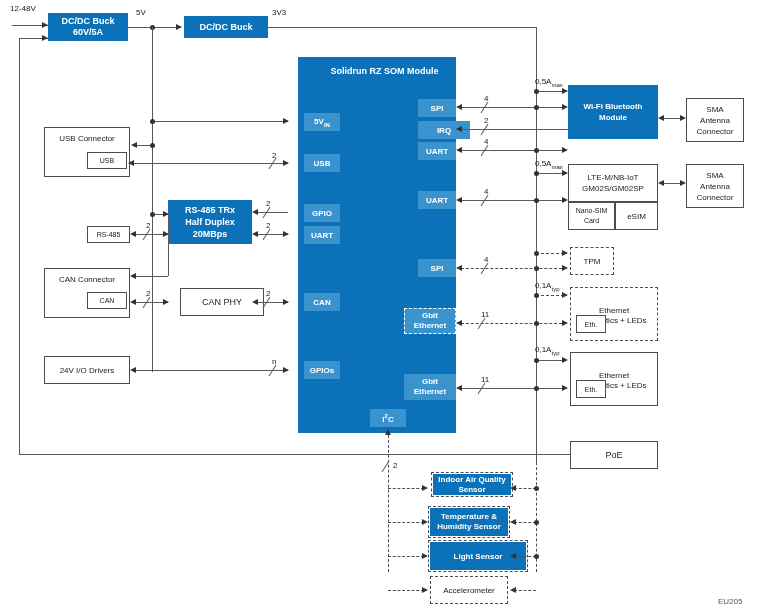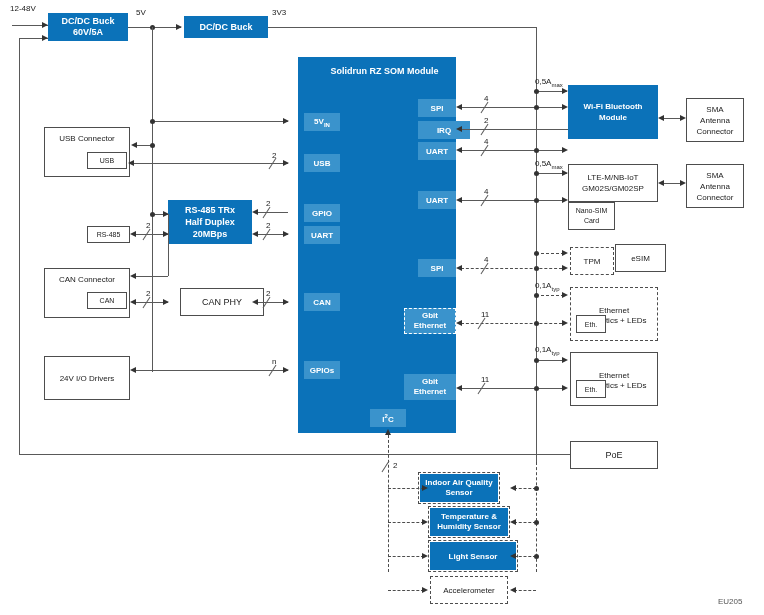--- a/index.html
+++ b/index.html
@@ -187,21 +187,21 @@
 
   <div class="blk white" style="left:168px;top:288px;width:84px;height:28px;font-size:9px;margin-left:12px;">
     <span>CAN PHY</span>
   </div>
   <div class="ln lnh" style="left:257px;top:302px;width:31px;"></div>
   <div class="ar ar-l" style="left:252px;top:298.5px;"></div>
   <div class="ar ar-r" style="left:283px;top:298.5px;"></div>
   <div class="slash" style="left:266px;top:296px;"></div>
   <div class="lbl" style="left:266px;top:289px;">2</div>
 
-  <div class="blk white" style="left:44px;top:356px;width:86px;height:44px;font-size:8px;">
+  <div class="blk white" style="left:44px;top:356px;width:86px;height:28px;font-size:8px;">
     <span>24V I/O Drivers</span>
   </div>
   <div class="ln lnh" style="left:135px;top:370px;width:153px;"></div>
   <div class="ar ar-l" style="left:130px;top:366.5px;"></div>
   <div class="ar ar-r" style="left:283px;top:366.5px;"></div>
   <div class="slash" style="left:272px;top:364px;"></div>
   <div class="lbl" style="left:272px;top:357px;">n</div>
 
   <div class="wlbl" style="left:535px;top:77px;">
     <span>0,5A</span><sub>max</sub>
@@ -251,21 +251,21 @@
   <div class="ar ar-r" style="left:562px;top:169.5px;"></div>
 
   <div class="blk white" style="left:568px;top:164px;width:90px;height:38px;font-size:8px;line-height:11px;flex-direction:column;">
     <span>LTE-M/NB-IoT</span>
     <span>GM02S/GM02SP</span>
   </div>
   <div class="blk white" style="left:568px;top:202px;width:47px;height:28px;font-size:7px;line-height:10px;flex-direction:column;">
     <span>Nano-SIM</span>
     <span>Card</span>
   </div>
-  <div class="blk white" style="left:615px;top:202px;width:51px;height:28px;font-size:8px;margin-top:42px;">
+  <div class="blk white" style="left:615px;top:202px;width:43px;height:28px;font-size:8px;">
     <span>eSIM</span>
   </div>
 
   <div class="ln lnh" style="left:461px;top:200px;width:101px;"></div>
   <div class="ar ar-l" style="left:456px;top:196.5px;"></div>
   <div class="ar ar-r" style="left:562px;top:196.5px;"></div>
   <div class="slash" style="left:484px;top:194px;"></div>
   <div class="lbl" style="left:484px;top:187px;">4</div>
   <div class="dot" style="left:534px;top:197.5px;"></div>
 
@@ -336,41 +336,41 @@
   </div>
   <div class="ln lnh" style="left:19px;top:454px;width:551px;"></div>
 
   <div class="ar ar-u" style="left:385px;top:429px;"></div>
   <div class="dv" style="left:388px;top:435px;height:137px;"></div>
   <div class="slash" style="left:385px;top:460px;"></div>
   <div class="lbl" style="left:393px;top:461px;">2</div>
 
   <div class="dv" style="left:536px;top:462px;height:110px;"></div>
 
-  <div class="blk dashed-blue-out" style="left:420px;top:474px;width:78px;height:28px;font-size:8px;line-height:10px;flex-direction:column;">
+  <div class="blk dashed-blue-out" style="left:433px;top:474px;width:78px;height:21px;font-size:8px;line-height:10px;flex-direction:column;">
     <span>Indoor Air Quality</span>
     <span>Sensor</span>
   </div>
   <div class="dh" style="left:388px;top:488px;width:36px;"></div>
   <div class="ar ar-r" style="left:422px;top:484.5px;"></div>
   <div class="dh" style="left:514px;top:488px;width:22px;"></div>
   <div class="ar ar-l" style="left:510px;top:484.5px;"></div>
   <div class="dot" style="left:534px;top:485.5px;"></div>
 
   <div class="blk dashed-blue-out" style="left:430px;top:508px;width:78px;height:28px;font-size:8px;line-height:10px;flex-direction:column;">
     <span>Temperature &amp;</span>
     <span>Humidity Sensor</span>
   </div>
   <div class="dh" style="left:388px;top:522px;width:36px;"></div>
   <div class="ar ar-r" style="left:422px;top:518.5px;"></div>
   <div class="dh" style="left:514px;top:522px;width:22px;"></div>
   <div class="ar ar-l" style="left:510px;top:518.5px;"></div>
   <div class="dot" style="left:534px;top:519.5px;"></div>
 
-  <div class="blk dashed-blue-out" style="left:430px;top:542px;width:86px;height:28px;font-size:8px;">
+  <div class="blk dashed-blue-out" style="left:430px;top:542px;width:96px;height:28px;font-size:8px;">
     <span>Light Sensor</span>
   </div>
   <div class="dh" style="left:388px;top:556px;width:36px;"></div>
   <div class="ar ar-r" style="left:422px;top:552.5px;"></div>
   <div class="dh" style="left:514px;top:556px;width:22px;"></div>
   <div class="ar ar-l" style="left:510px;top:552.5px;"></div>
   <div class="dot" style="left:534px;top:553.5px;"></div>
 
   <div class="blk dashed-white" style="left:430px;top:576px;width:78px;height:28px;font-size:8px;">
     <span>Accelerometer</span>

